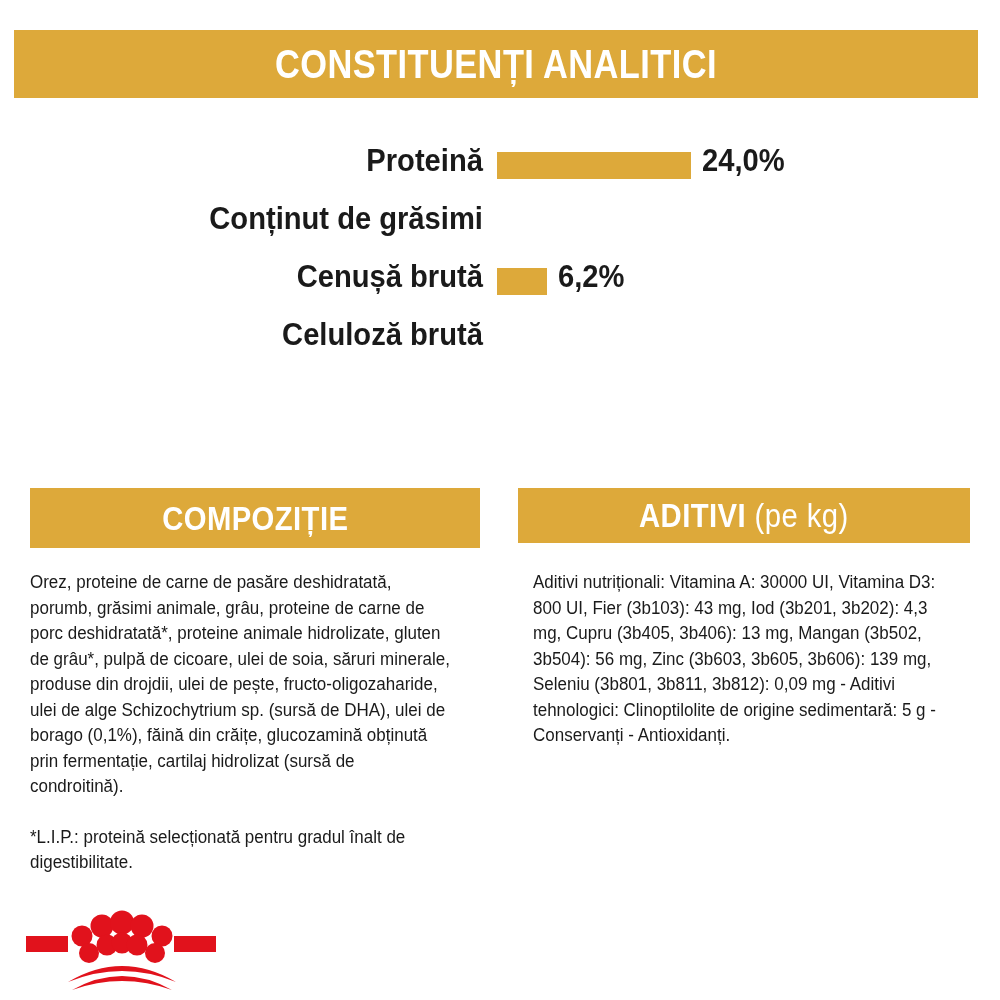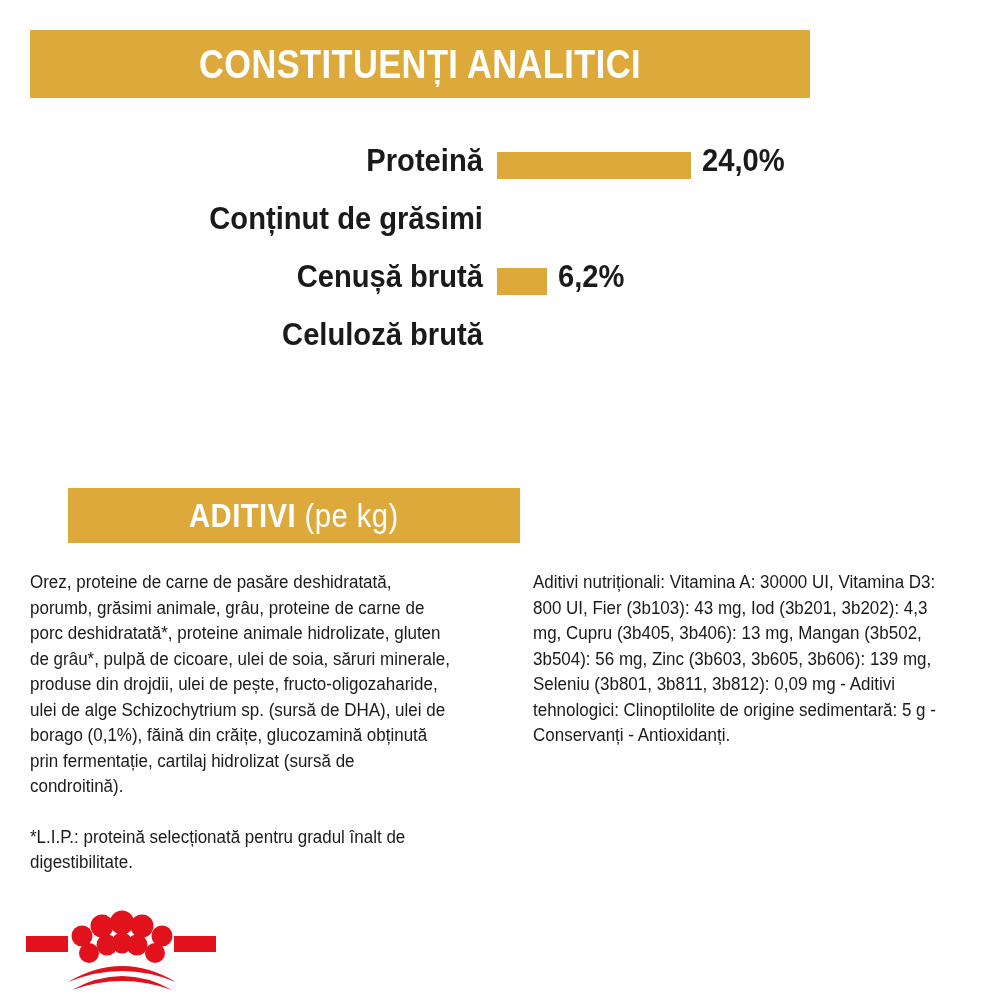--- a/index.html
+++ b/index.html
@@ -18,23 +18,23 @@
   
   .band {
     background: #dda93a;
     display: flex;
     align-items: center;
     justify-content: center;
   }
 
   #top-band {
     position: absolute;
-    left: 30px;
+    left: 14px;
     top: 30px;
-    width: 780px;
+    width: 964px;
     height: 68px;
   }
 
   .band-title {
     color: #ffffff;
     font-family: "Liberation Sans Narrow", "Liberation Sans", sans-serif;
     font-weight: bold;
     letter-spacing: 0.5px;
     transform: scaleX(0.86);
     transform-origin: center;
@@ -195,20 +195,23 @@
         <div class="bar-fill" style="width: 50.22px; background: rgb(221, 169, 58);"></div>
         <div class="bar-value">6,2%</div>
       </div>
     </div>
     <div class="bar-row">
       <div class="bar-label">Celuloză brută</div>
     </div>
   </div>
 
 <div id="lower-bands">
+  <div id="band-compozitie" class="band">
+    <span class="band-title">COMPOZIȚIE</span>
+  </div>
   <div id="band-gap"></div>
   <div id="band-aditivi" class="band">
     <span class="band-title"><span>ADITIVI</span><span class="light">&nbsp;</span><span class="light">(pe kg)</span></span>
   </div>
 </div>
 
 <div id="columns">
   <div id="col-compozitie">
     <div class="body-text">Orez, proteine de carne de pasăre deshidratată, porumb, grăsimi animale, grâu, proteine de carne de porc deshidratată*, proteine animale hidrolizate, gluten de grâu*, pulpă de cicoare, ulei de soia, săruri minerale, produse din drojdii, ulei de pește, fructo-oligozaharide, ulei de alge Schizochytrium sp. (sursă de DHA), ulei de borago (0,1%), făină din crăițe, glucozamină obținută prin fermentație, cartilaj hidrolizat (sursă de condroitină).</div>
     <div class="body-text spaced">*L.I.P.: proteină selecționată pentru gradul înalt de digestibilitate.</div>

